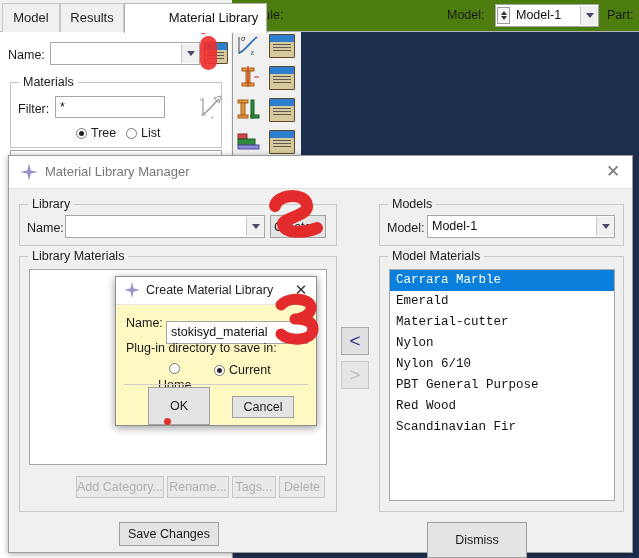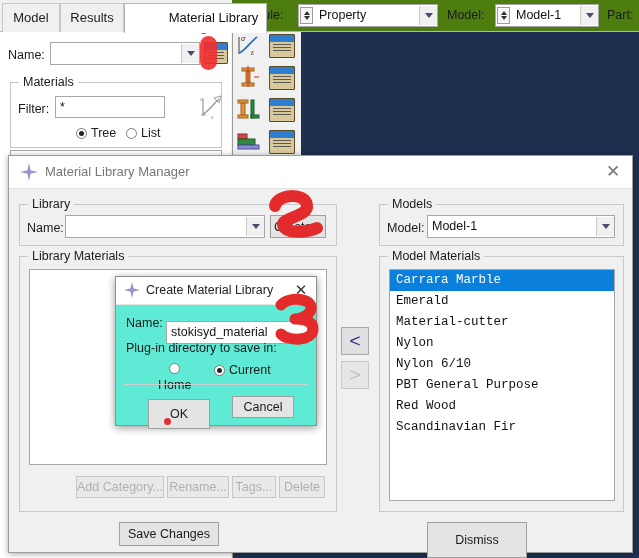--- a/index.html
+++ b/index.html
@@ -58,21 +58,21 @@
   .btn{position:absolute;background:#e4e4e4;border:1px solid #a0a0a0;box-sizing:border-box;
        font-size:12.5px;color:#1b1b1b;display:flex;align-items:center;justify-content:center;cursor:default;}
   .btn.dis{color:#b0b0b0;border-color:#c6c6c6;background:#e9e9e9;}
   .listbox{position:absolute;background:#fff;border:1px solid #a7a7a7;box-sizing:border-box;overflow:hidden;font-family:Liberation Mono, monospace;}
   .li{height:21px;line-height:21px;padding-left:6px;font-size:12.5px;color:#111;white-space:nowrap;}
   .li.sel{background:#0a7fdc;color:#fff;}
   .arrowbtn{position:absolute;width:28px;height:28px;background:#e0e0e0;border:1px solid #a9a9a9;
        display:flex;align-items:center;justify-content:center;font-size:19px;color:#2b2b8a;box-sizing:border-box;}
   .arrowbtn.dis{color:#bdbdbd;background:#e6e6e6;border-color:#c8c8c8;}
   
-  #cre{position:absolute;left:115px;top:276px;width:200px;height:148px;background:#5eead4;border:1px solid #8f8f8f;box-shadow:0 2px 8px rgba(0,0,0,.4);}
+  #cre{position:absolute;left:115px;top:276px;width:200px;height:148px;background:#fef9c3;border:1px solid #8f8f8f;box-shadow:0 2px 8px rgba(0,0,0,.4);}
   #cre-title{position:absolute;left:0;top:0;right:0;height:27px;background:#ffffff;border-bottom:1px solid #e6e6e6;}
   #cre-title-text{position:absolute;left:30px;top:6px;font-size:12.5px;color:#222;}
   #cre-close{position:absolute;right:7px;top:5px;width:16px;height:16px;font-size:15px;line-height:15px;text-align:center;color:#333;}
   #cre-sep{position:absolute;left:8px;right:8px;top:107px;height:1px;background:#cfcfcf;}
   
   .ann{position:absolute;pointer-events:none;}
   #ann1{left:200px;top:36px;width:17px;height:34px;background:#ef3030;border-radius:9px;opacity:.92;}
   #ann-dot-tab{left:200px;top:27px;width:7px;height:7px;background:#e23030;border-radius:50%;}
   #ann-dot-ok{left:164px;top:418px;width:7px;height:7px;background:#e23030;border-radius:50%;}
   svg.ann{overflow:visible;}
@@ -162,25 +162,20 @@
   <svg class="icn" style="left:2px;top:98px;" viewBox="0 0 26 24">
     <rect x="3" y="5" width="9" height="5" fill="#d14b4b" stroke="#8d2626"></rect>
     <rect x="3" y="10" width="17" height="6" fill="#2f8a3f" stroke="#1d5c28"></rect>
     <rect x="3" y="16" width="21" height="4" fill="#8a8ad6" stroke="#4a4a9c"></rect>
   </svg>
   <div class="icn icn-book" style="left:36px;top:99px;"></div>
 </div>
 
 <div id="modulebar">
   <span class="lbl" style="left:7px;top:8px;">Module:</span>
-  <div class="tbox" style="left:66px;top:4px;width:140px;height:23px;padding-left:20px;">
-    <span class="spin" style="left:1px;"></span>
-    <span>Property</span>
-    <span class="combo-arrow" style="right:0;"></span>
-  </div>
   <span class="lbl" style="left:215px;top:8px;">Model:</span>
   <div class="tbox" style="left:263px;top:4px;width:104px;height:23px;padding-left:20px;">
     <span class="spin" style="left:1px;"></span>
     <span>Model-1</span>
     <span class="combo-arrow" style="right:0;"></span>
   </div>
   <span class="lbl" style="left:375px;top:8px;">Part:</span>
 
 </div>
 
@@ -274,21 +269,21 @@
   <span class="lbl" style="left:10px;top:64px;">Plug-in directory to save in:</span>
   <div class="radio" style="left:42px;top:86px;flex-direction:column;">
     <span class="dot"></span>
     <span>Home</span>
   </div>
   <div class="radio on" style="left:98px;top:86px;">
     <span class="dot"></span>
     <span>Current</span>
   </div>
   <div id="cre-sep"></div>
-  <div class="btn" style="left:32px;top:122px;width:62px;height:30px;text-align:center;">
+  <div class="btn" style="left:32px;top:110px;width:62px;height:38px;text-align:center;">
     <span>OK</span>
   </div>
   <div class="btn" style="left:116px;top:119px;width:62px;height:22px;">
     <span>Cancel</span>
   </div>
 </div>
 
 <div class="ann" id="ann1"></div>
 <div class="ann" id="ann-dot-tab"></div>
 <svg class="ann" style="left:267px;top:192px;width:62px;height:52px;" viewBox="0 0 62 52">

